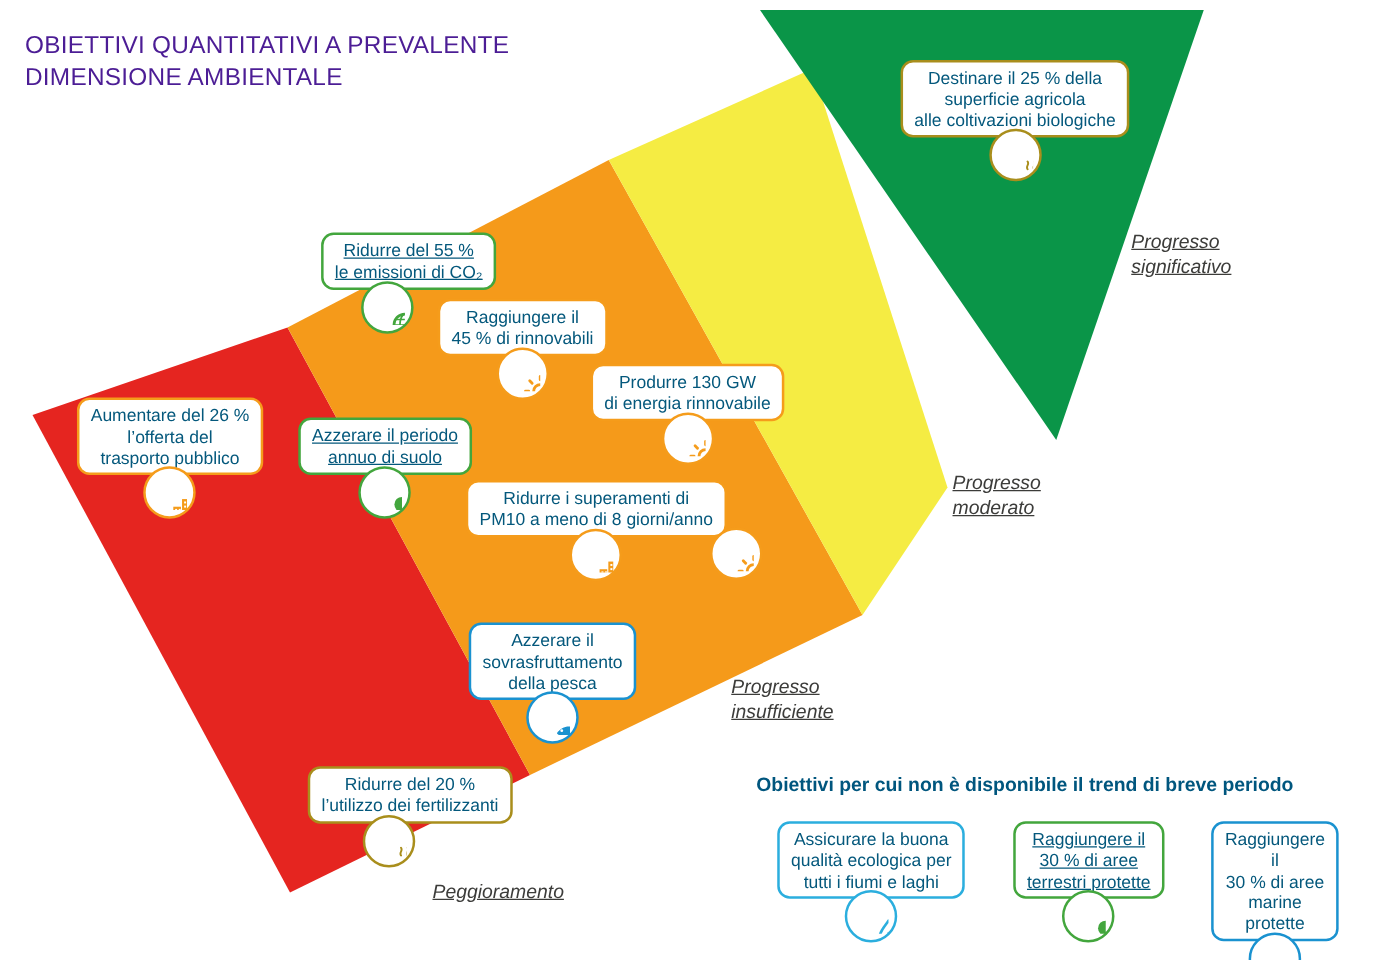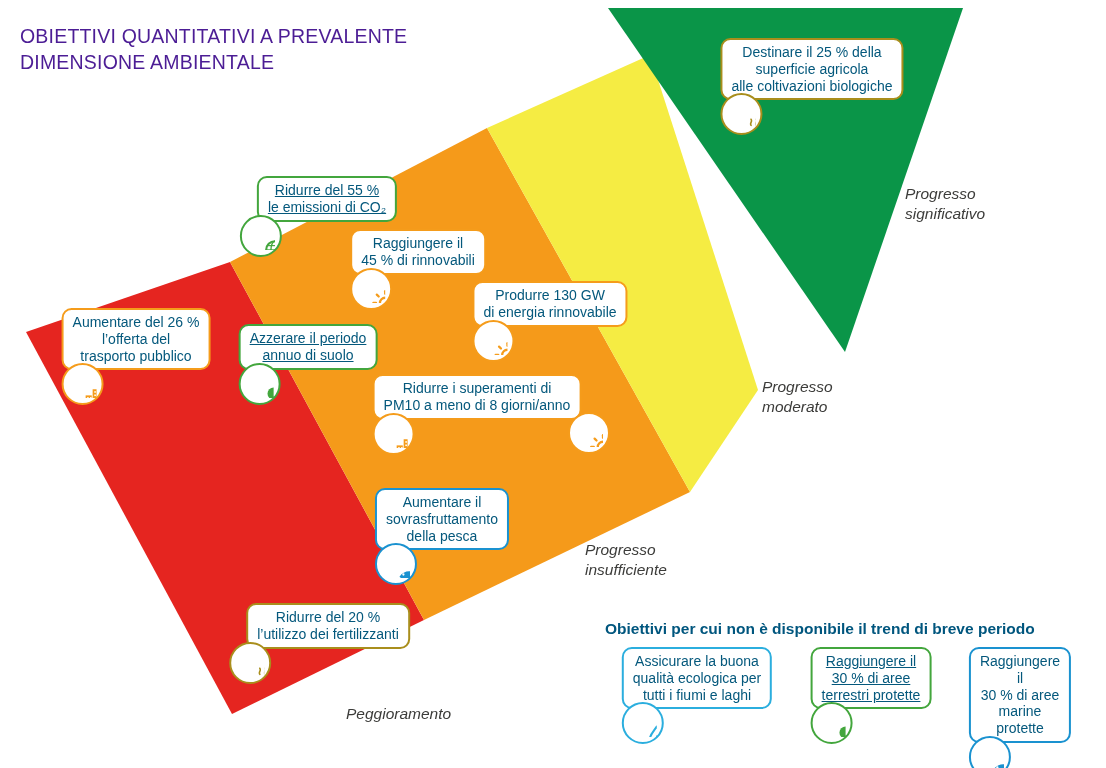--- a/index.html
+++ b/index.html
@@ -8,25 +8,25 @@
     font-family:"Liberation Sans",sans-serif;
   }
   .page-title{
     position:absolute;left:20px;top:24px;width:470px;
     font-size:19.5px;font-weight:normal;letter-spacing:.2px;
     color:#4c1d95;line-height:1.32;white-space:pre-line;z-index:4;
   }
   svg.arrow{position:absolute;left:0;top:0;z-index:0;}
   .bandlabel{
     position:absolute;font-style:italic;font-size:15.5px;color:#3c3c3a;
-    line-height:1.28;white-space:pre-line;z-index:1;
+    line-height:1.28;white-space:pre-line;z-index:1;text-decoration:underline;
   }
   .goal{
-    position:absolute;display:flex;flex-direction:column;align-items:flex-start;
-    transform:translateX(-50%);z-index:2;
+    position:absolute;display:flex;flex-direction:column;align-items:center;
+    transform:translateX(-50%);z-index:2;margin-top:10px;
   }
   .goal-box{
     background:#fff;border:2px solid;border-radius:10px;
     padding:4px 9px;font-size:14px;line-height:1.2;font-weight:500;
     color:#04587c;text-align:center;white-space:pre-line;box-sizing:border-box;
   }
   .goal-icon{
     width:42px;height:42px;border-radius:50%;border:2.5px solid;background:#fff;
     margin-top:-7px;display:flex;align-items:center;justify-content:center;
     box-sizing:border-box;z-index:3;position:relative;
@@ -202,21 +202,21 @@
   <div class="goal c-orange" style="left:589px;top:419px">
     <div class="goal-icon">
         <svg viewBox="-16 -16 32 32">
           <use href="#i-sun"></use>
         </svg>
       </div>
   </div>
 
 
   <div class="goal c-blue" style="left:442px;top:488px">
-    <div class="goal-box">Aumentare il
+    <div class="goal-box">Azzerare il
 sovrasfruttamento
 della pesca</div>
     <div class="goal-icon">
         <svg viewBox="-16 -16 32 32">
           <use href="#i-fish"></use>
         </svg>
       </div>
   </div>
 
   <div class="goal c-olive" style="left:328px;top:603px">

